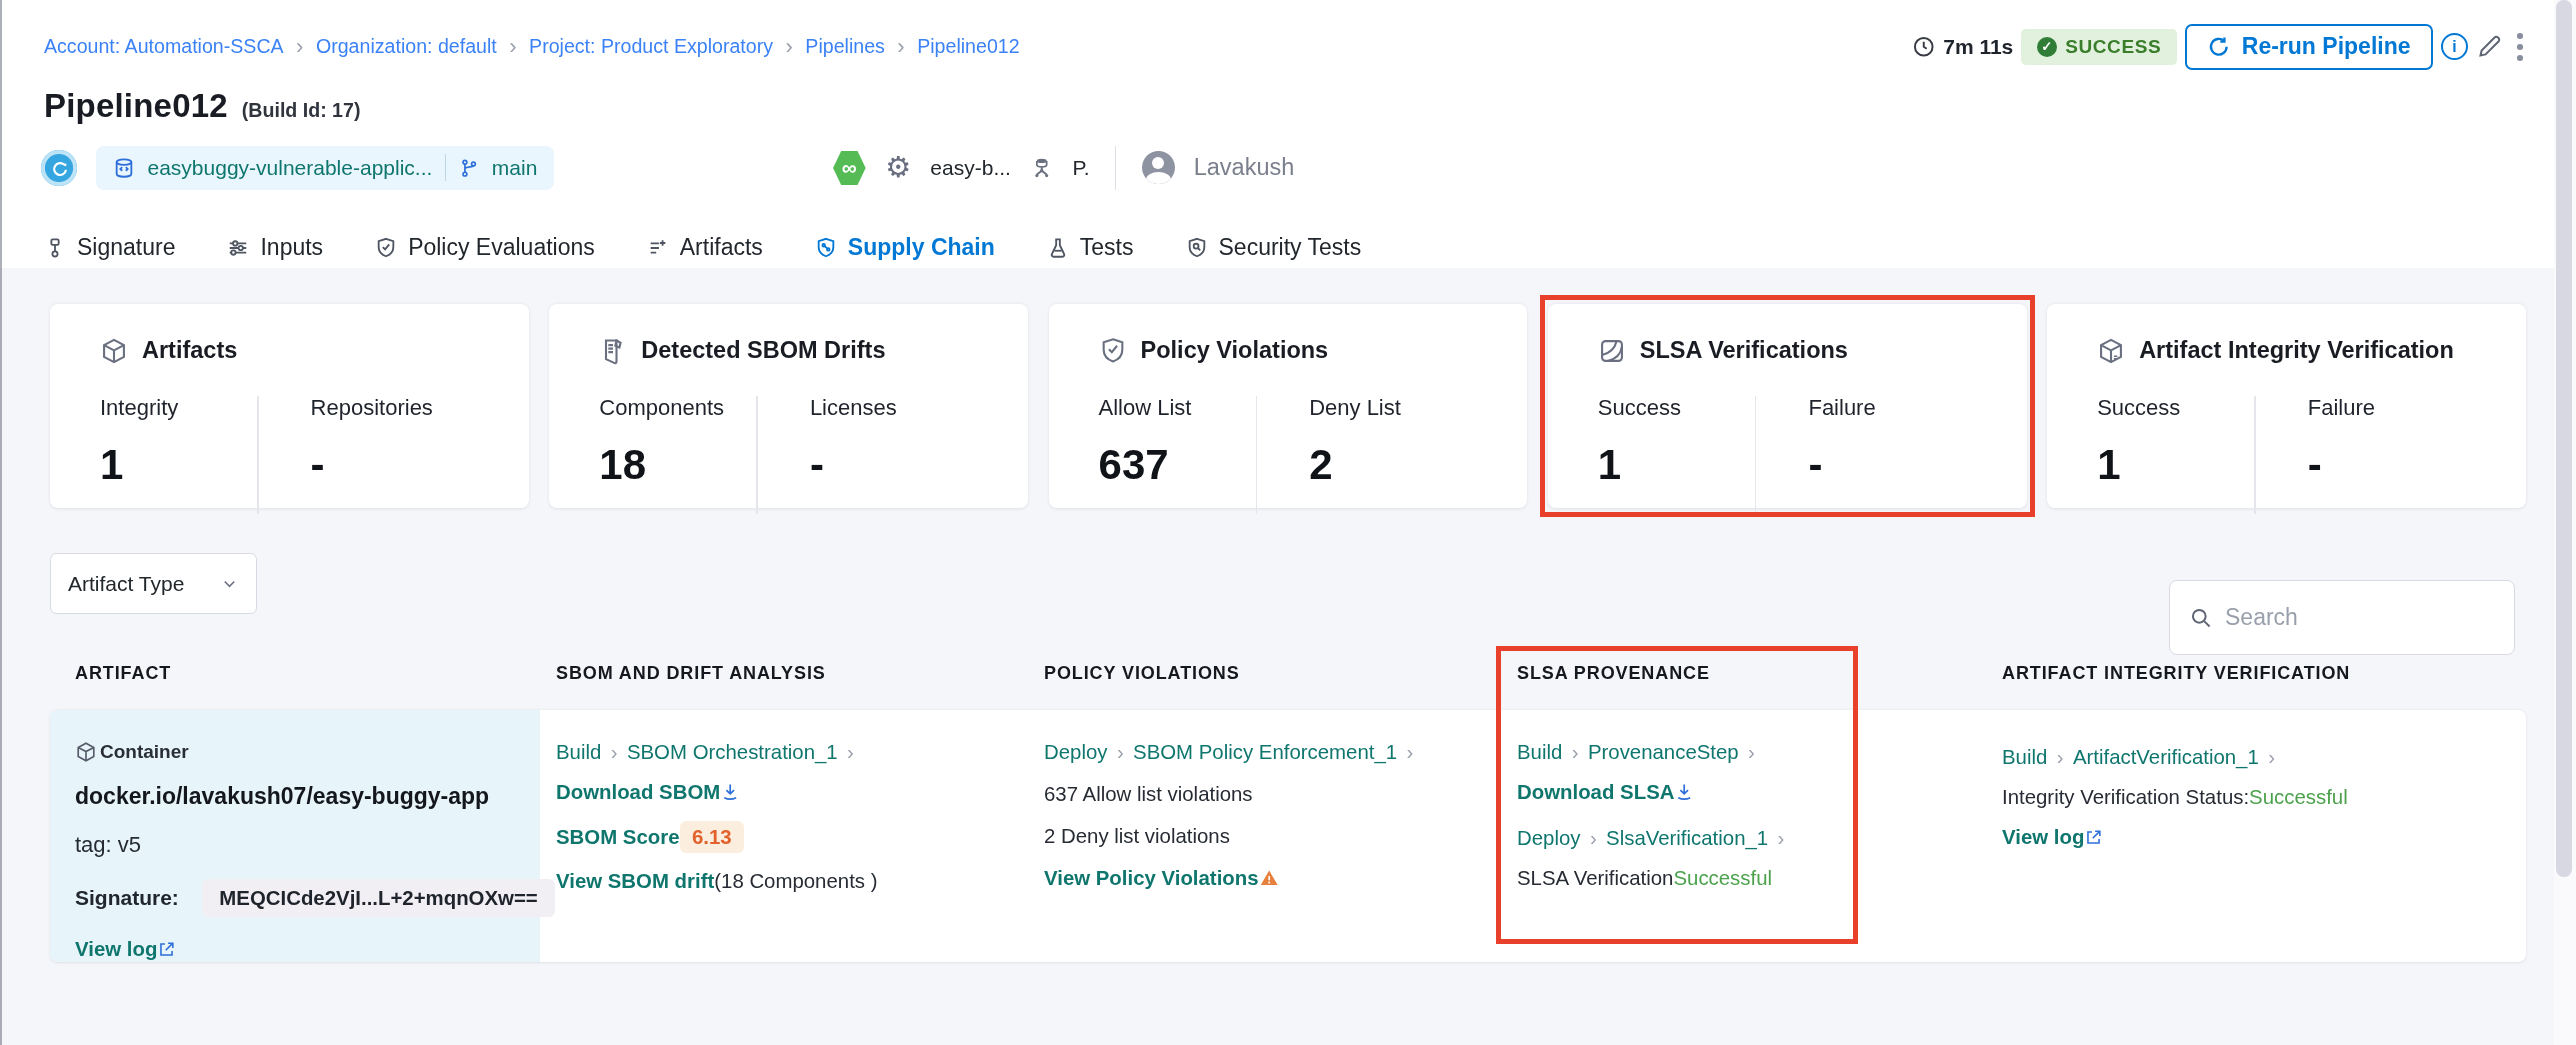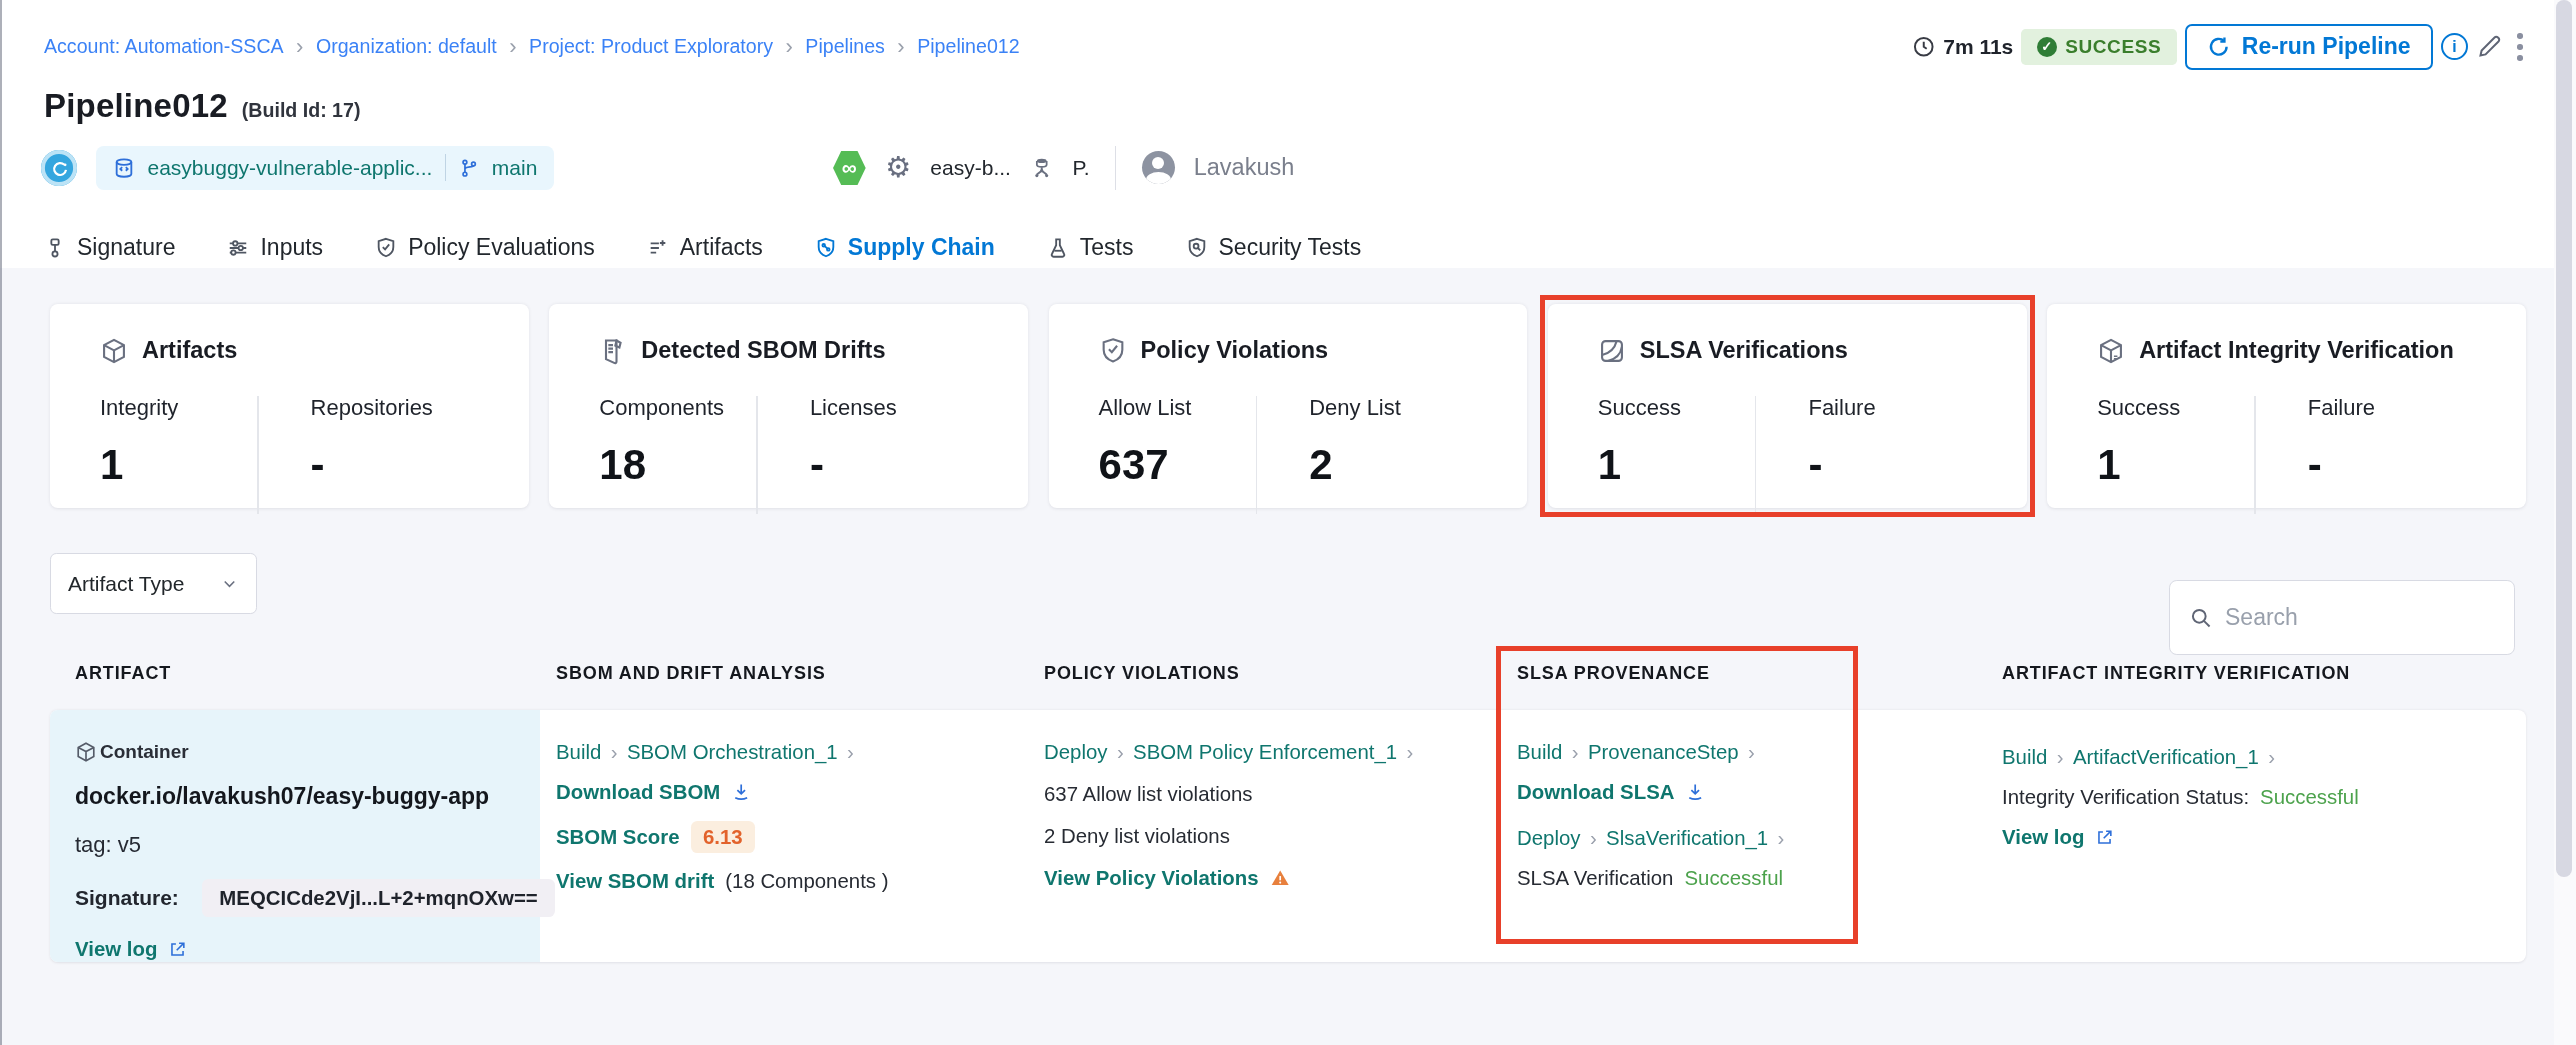--- a/index.html
+++ b/index.html
@@ -77,21 +77,21 @@
   .th { position:absolute; top:4.7px; font-size:18px; font-weight:700; color:#15181E; letter-spacing:0.9px; }
   .rowcard { position:absolute; left:0; right:0; top:52px; height:252px; background:#fff; border-radius:7.8px; box-shadow:0 0.8px 2.4px rgba(40,41,61,.10); }
   .artifact-bg { position:absolute; left:0; top:0; bottom:0; width:490px; background:#E7F4FA; border-radius:7.8px 0 0 7.8px; }
   .col { position:absolute; top:31px; display:flex; flex-direction:column; }
   .chain { display:flex; align-items:center; gap:9.4px; font-size:20.4px; }
   .chain .csep { color:#9AA0AC; font-size:20.4px; }
   .lnk { color:#0f766e; text-decoration:none; cursor:pointer; font-size:20.4px; }
   .lnk.b { font-weight:700; }
   .body-txt { font-size:20.4px; color:#272B33; }
   .green { color:#4CA24C; }
-  .linkrow { display:flex; align-items:center; gap:11px; }
+  .linkrow { display:flex; align-items:center; }
 
   .cont-row { display:flex; align-items:center; gap:3px; }
   .cont-label { font-size:19px; font-weight:700; color:#2A2E37; }
   .img-name { font-size:23px; font-weight:700; color:#14171D; margin-top:20.4px; }
   .tag { font-size:22px; color:#262A33; margin-top:22px; }
   .sig-row { display:flex; align-items:center; gap:23.5px; margin-top:20.4px; }
   .sig-label { font-size:21px; font-weight:600; color:#22262E; }
   .sig-pill { background:#F1EFF4; border-radius:6.3px; padding:7.8px 17px; font-size:20.4px; font-weight:700; color:#1F232B; }
   .viewlog-row { margin-top:20.4px; }
 

